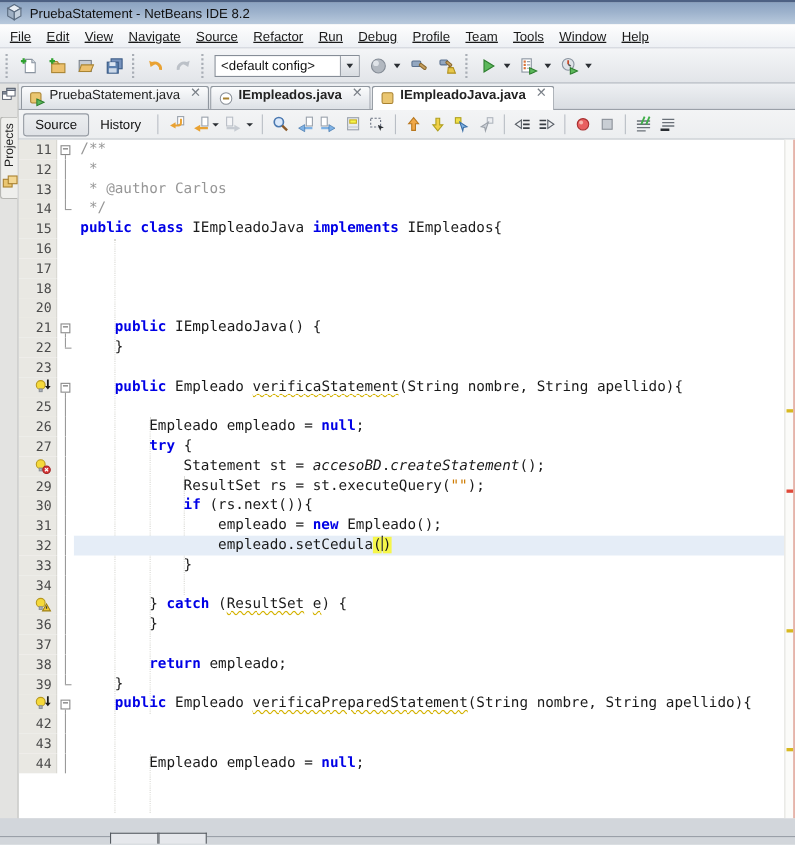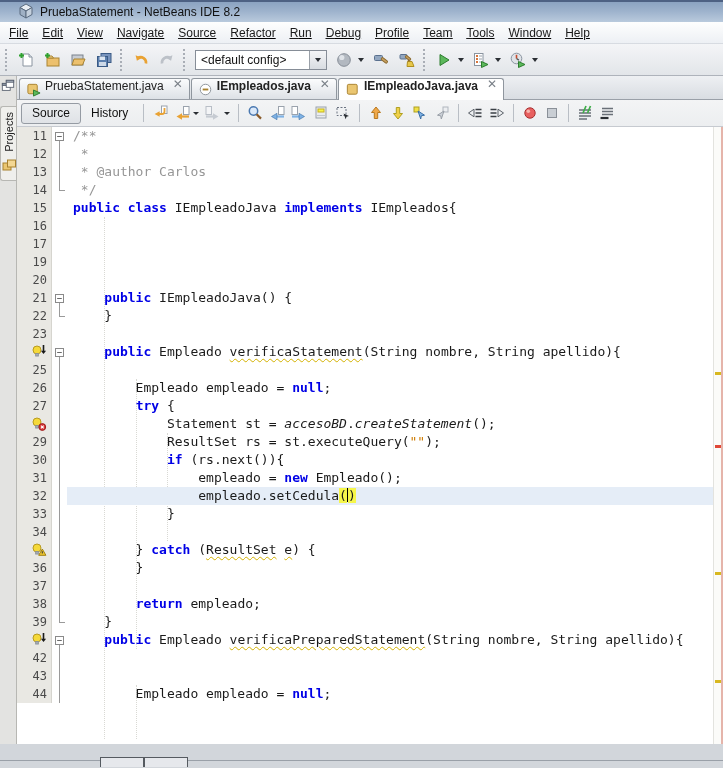--- a/index.html
+++ b/index.html
@@ -1,21 +1,21 @@
 <!DOCTYPE html>
 <html><head>
 <meta charset="utf-8">
 <style>
   * { margin:0; padding:0; box-sizing:border-box; }
   html,body { width:723px; height:768px; overflow:hidden; }
   body { font-family:"Liberation Sans", sans-serif; background:#d2d6db; font-size:12px; }
 
   
   .titlebar { height:22px; background:linear-gradient(#8ba3c1 0%, #9db2cc 45%, #b9cadd 100%);
-    border-top:2px solid #4d6183; display:flex; align-items:center; padding-left:18px; gap:6px; }
+    border-top:2px solid #4d6183; display:flex; align-items:center; padding-left:5px; gap:6px; }
   .titlebar .ttl { color:#111; font-size:12px; }
 
   
   .menubar { height:22px; background:linear-gradient(#fefefe,#edf0f4); display:flex; align-items:center;
     padding-left:2px; border-bottom:1px solid #d7dbe1;text-decoration:underline; }
   .menu-item { padding:3px 7px; color:#1a1a1a; font-size:12px; cursor:default; }
   .menu-item u { text-decoration:underline; }
 
   
   .toolbar { height:32px; background:linear-gradient(#f4f5f7,#e2e5e9); border-bottom:1px solid #aeb3bb;
@@ -509,21 +509,21 @@
             <div class="gut">16</div>
             <div class="fold"></div>
             <div class="ctext"></div>
           </div>
           <div class="crow">
             <div class="gut">17</div>
             <div class="fold"></div>
             <div class="ctext"></div>
           </div>
           <div class="crow">
-            <div class="gut">19</div>
+            <div class="gut">18</div>
             <div class="fold"></div>
             <div class="ctext"></div>
           </div>
           <div class="crow">
             <div class="gut">20</div>
             <div class="fold"></div>
             <div class="ctext"></div>
           </div>
           <div class="crow">
             <div class="gut">21</div>

